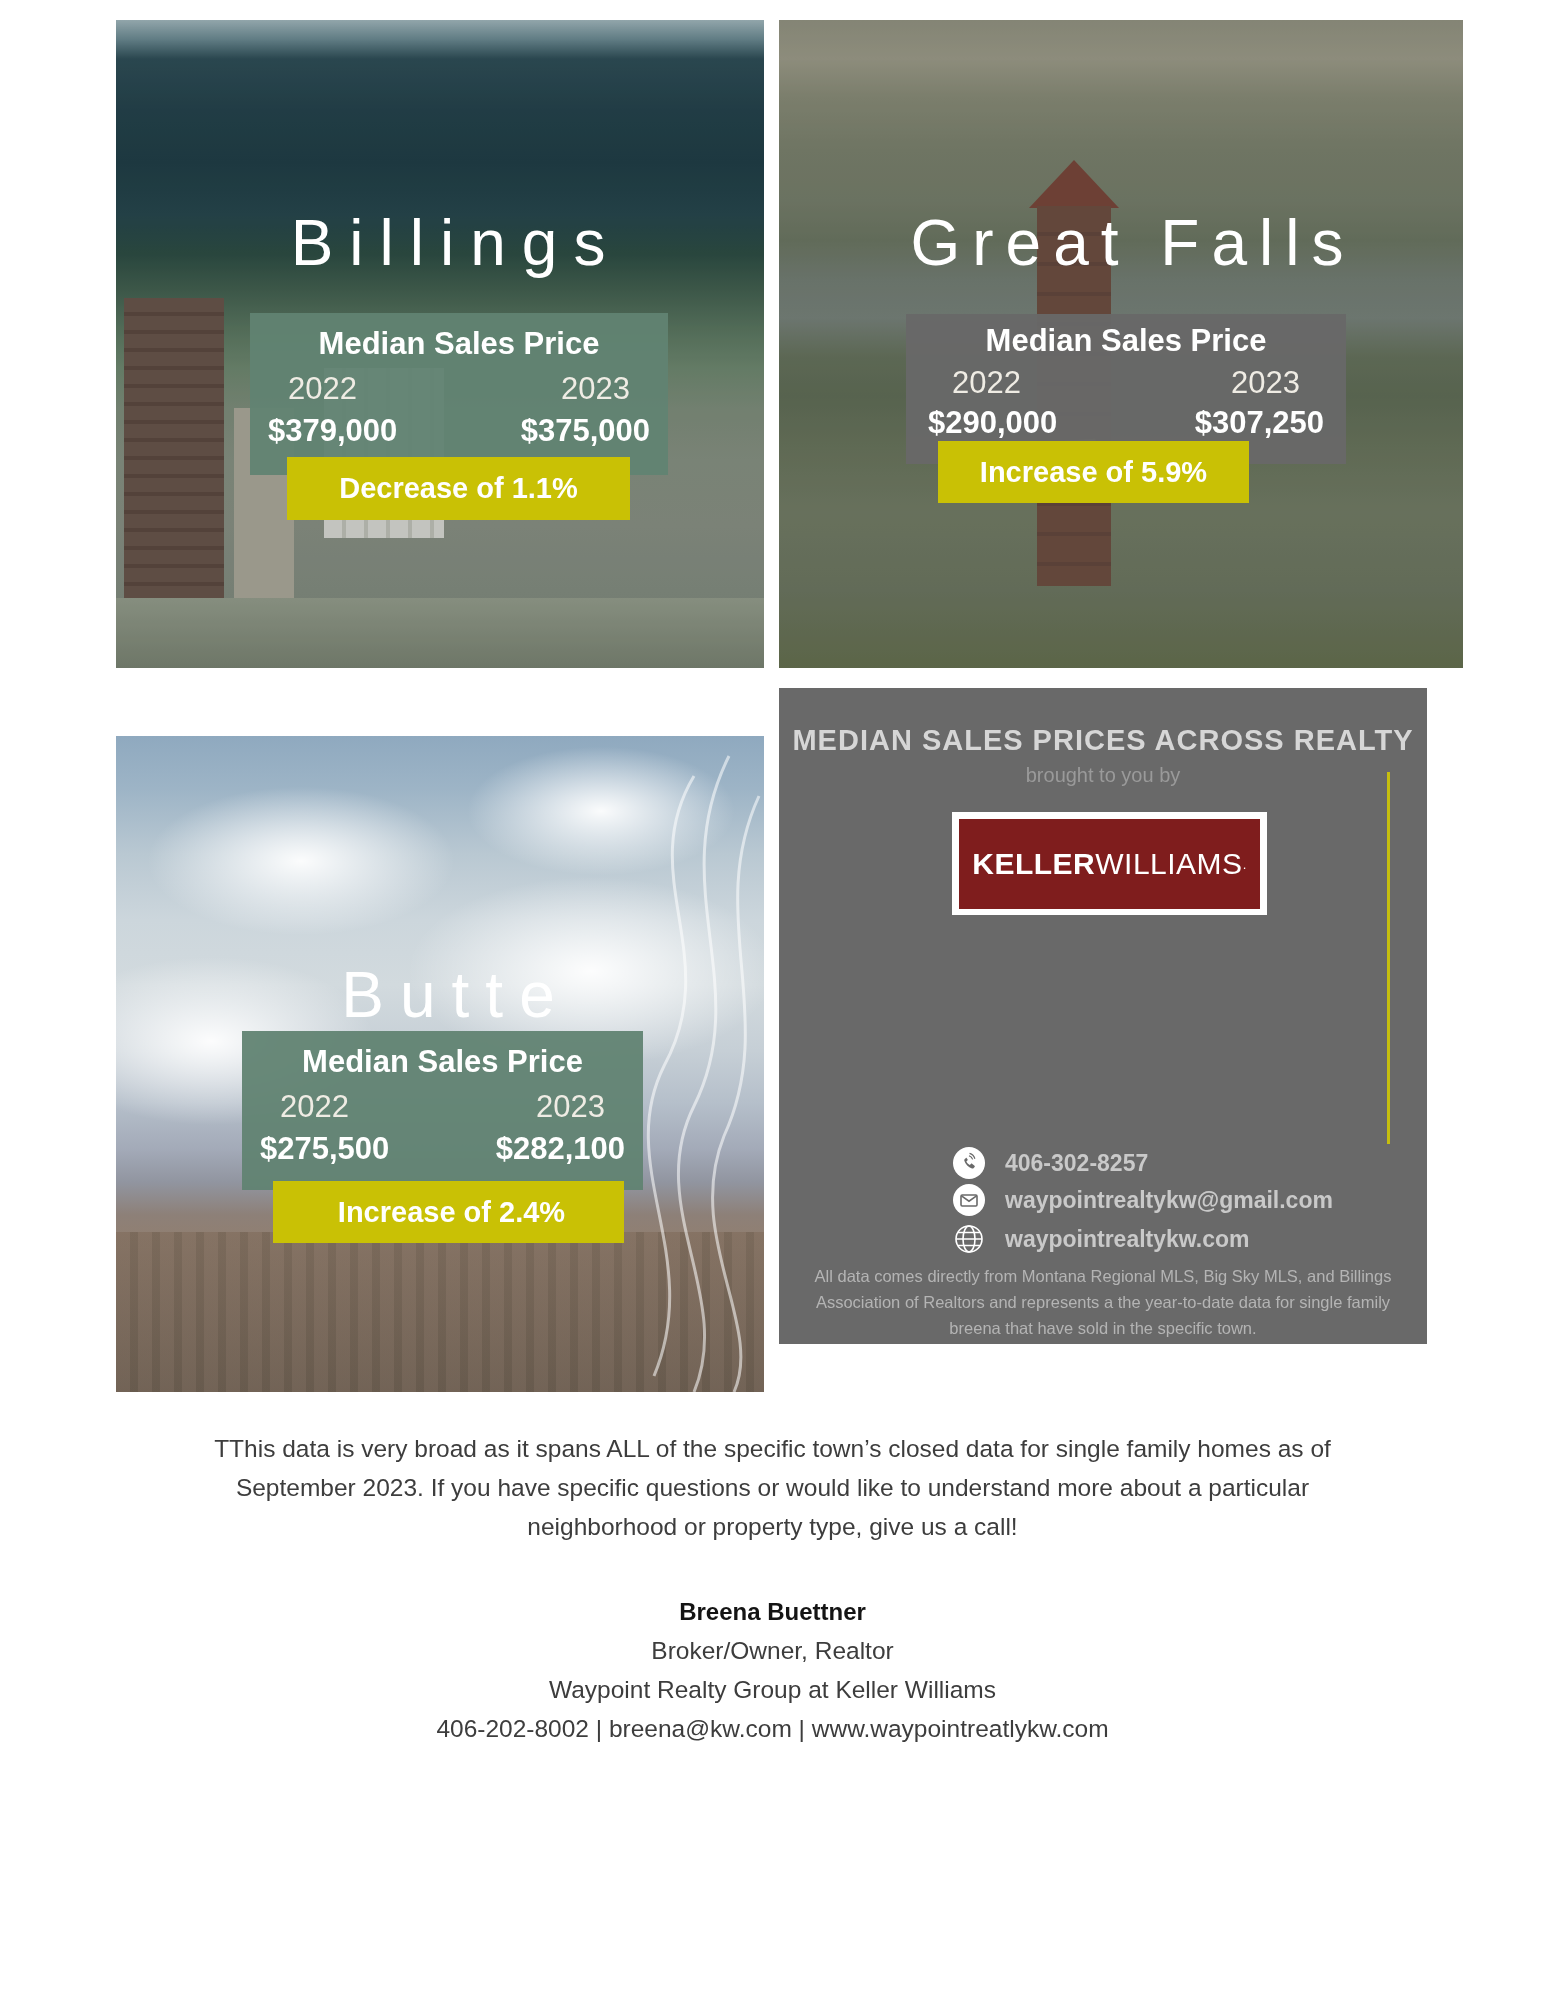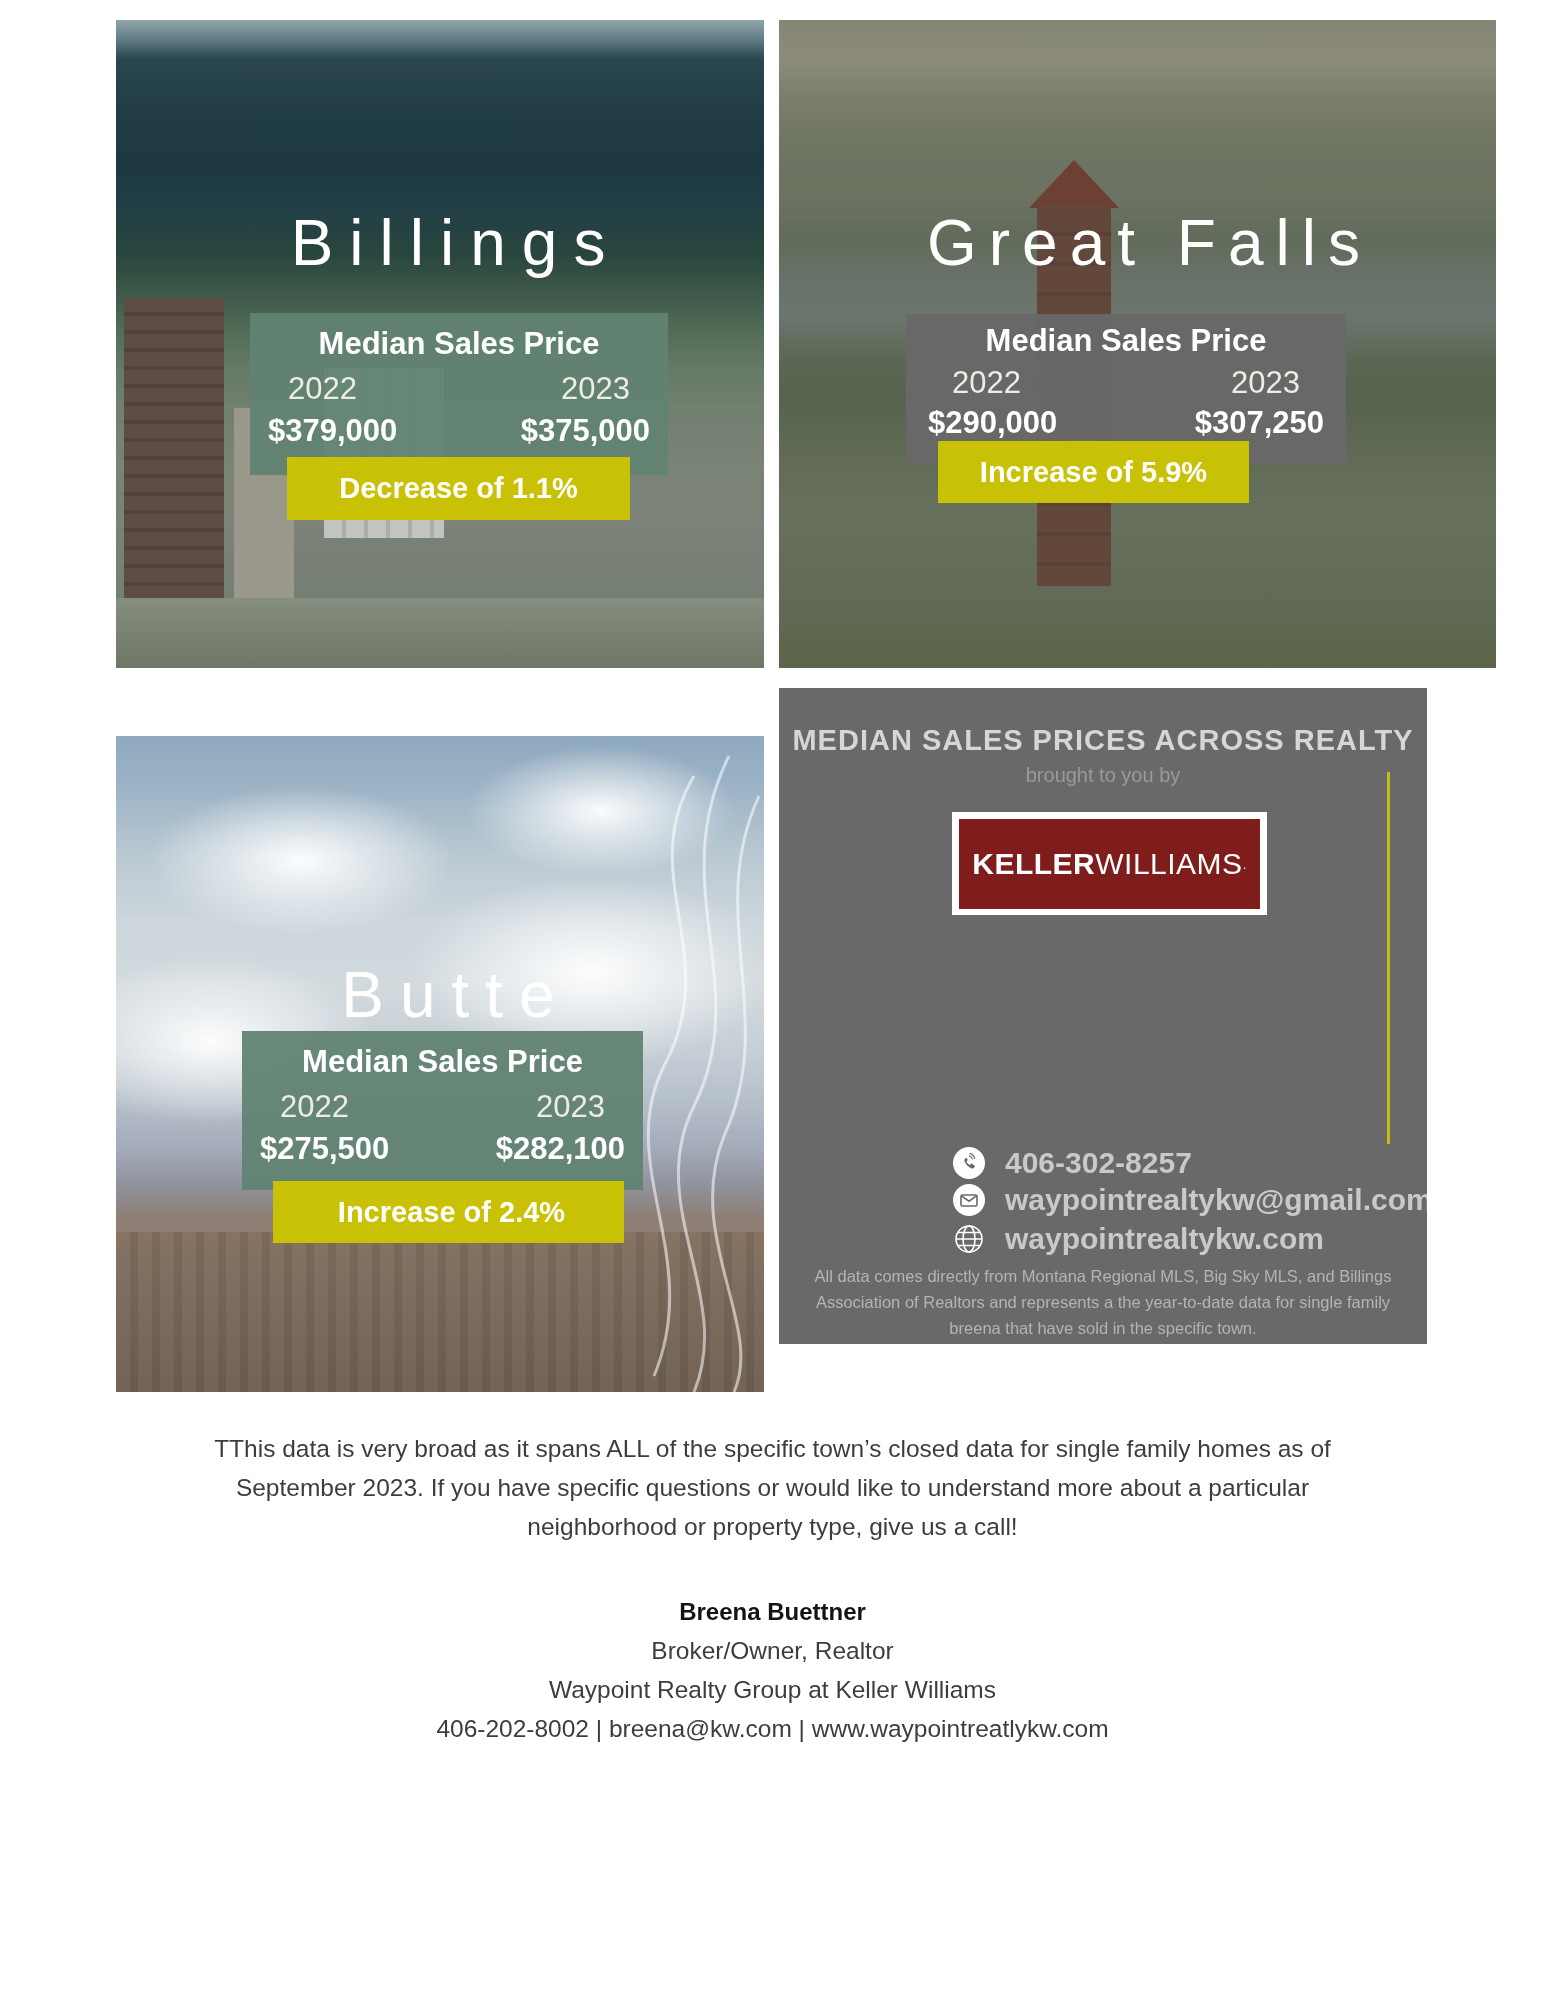--- a/index.html
+++ b/index.html
@@ -2,21 +2,21 @@
 <html><head>
 <meta charset="utf-8">
 <style>
   html,body { margin:0; padding:0; background:#ffffff; }
   .page {
     position:relative; width:1545px; height:2000px; background:#ffffff;
     font-family:"Liberation Sans", sans-serif; overflow:hidden;
   }
   .panel { position:absolute; overflow:hidden; }
   #panel-billings   { left:116px; top:20px;  width:648px; height:648px; }
-  #panel-greatfalls { left:779px; top:20px;  width:684px; height:648px;padding-left:33px; }
+  #panel-greatfalls { left:779px; top:20px;  width:684px; height:648px; }
   #panel-butte      { left:116px; top:688px; width:648px; height:656px;margin-top:48px; }
   #panel-montana    { left:779px; top:688px; width:648px; height:656px; background:#696969; }
 
   
   .photo { position:absolute; inset:0; }
   .billings-photo { background:linear-gradient(180deg,
       #a8bcc2 0%, #6d8b94 3%, #2d4b55 6%, #223f49 14%, #1d3a43 22%, #24434a 30%,
       #2b4a40 36%, #44604e 42%, #5d7860 48%, #728a70 54%, #828f7c 60%,
       #8b9383 68%, #8d9285 78%, #878e81 88%, #82897c 100%); }
   .billings-photo::after { content:''; position:absolute; inset:0; background:rgba(30,48,50,.16); }
@@ -98,21 +98,21 @@
   .kw-mark { font-size:13px; vertical-align:5px; }
   .wp-box { height:208px; margin-top:13px; background:#b9b21c;
       display:flex; flex-direction:column; align-items:center; justify-content:flex-end; padding-bottom:22px; }
   .wp-word { display:flex; align-items:center; color:#ffffff; font-size:58px; font-weight:700; letter-spacing:1px; }
   .wp-pin { margin:2px 1px 0; }
   .wp-tagline { color:#ffffff; font-size:19px; font-weight:700; letter-spacing:8px; margin-top:12px; padding-left:8px; }
 
   .contact-row { position:absolute; left:174px; display:flex; align-items:center; gap:20px; height:34px; }
   #c-phone { top:458px; } #c-email { top:495px; } #c-web { top:534px; }
   .c-icon { width:32px; height:32px; flex:0 0 32px; }
-  .c-text { font-size:30px; font-weight:700; color:#c9c9c9; }
+  .c-text { font-size:23px; font-weight:700; color:#c9c9c9; }
 
   .mt-disclaimer { position:absolute; top:575px; left:22px; right:22px; text-align:center;
       font-size:16.5px; line-height:26px; color:#b4b4b4; }
 
   
   .footer-para { position:absolute; top:1404px; left:50%; transform:translateX(-50%);
       width:1190px; text-align:center; font-size:24.5px; line-height:39px; color:#3d3d3d; }
   .agent { position:absolute; top:1592px; left:0; width:100%; text-align:center;
       font-size:24.5px; line-height:39px; color:#3d3d3d; }
   .agent-name { color:#141414; font-weight:700; font-size:24px; }

